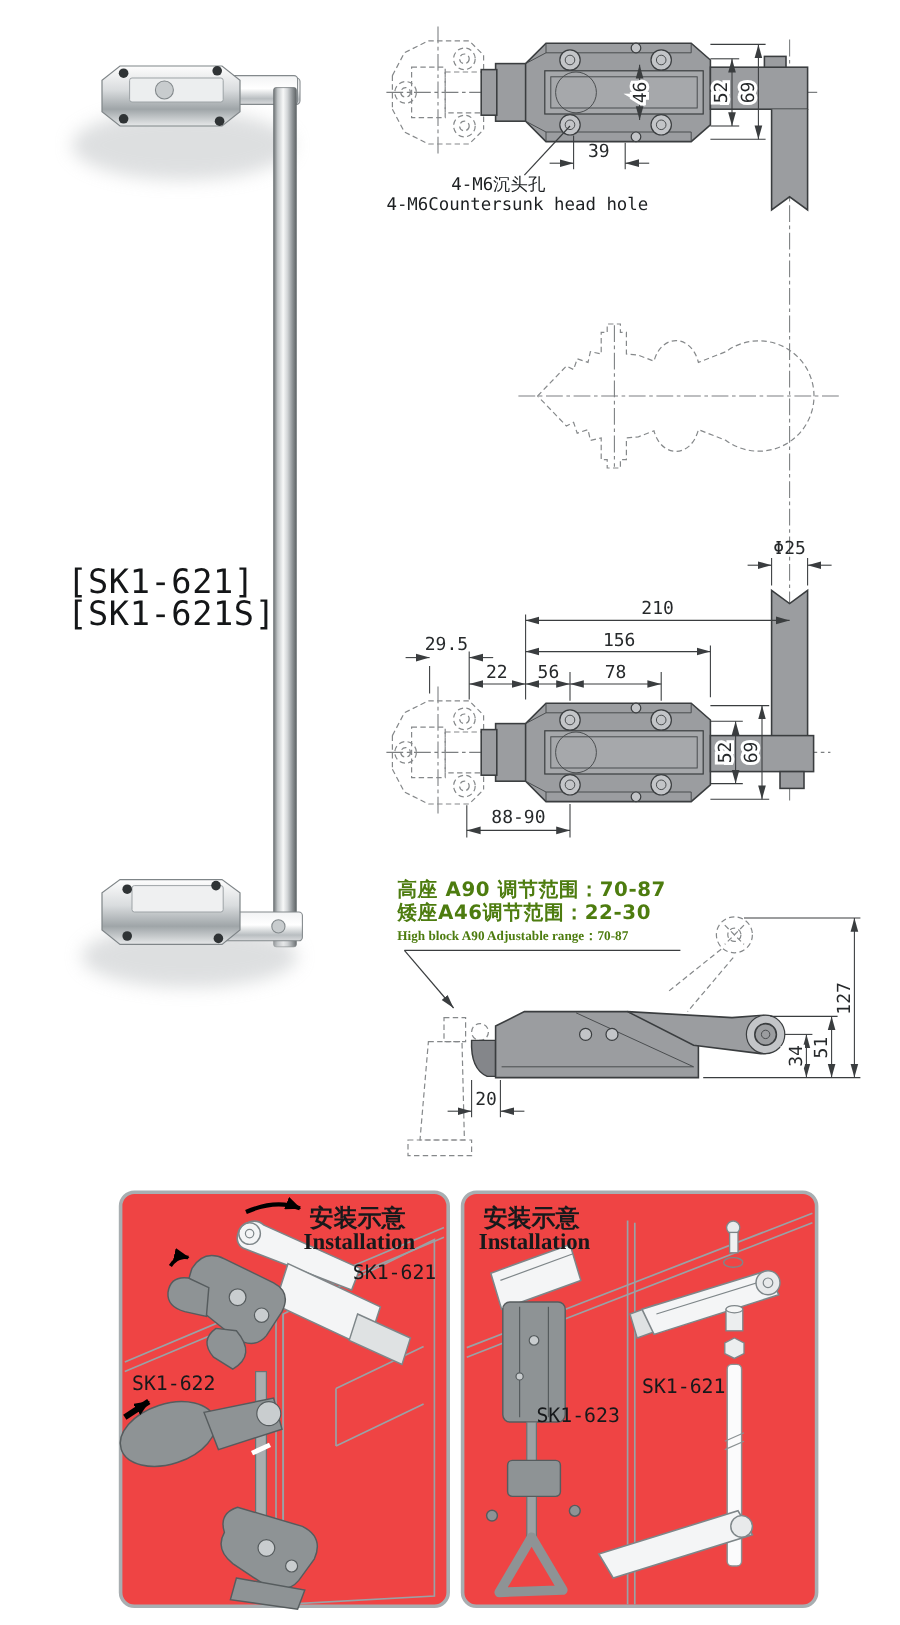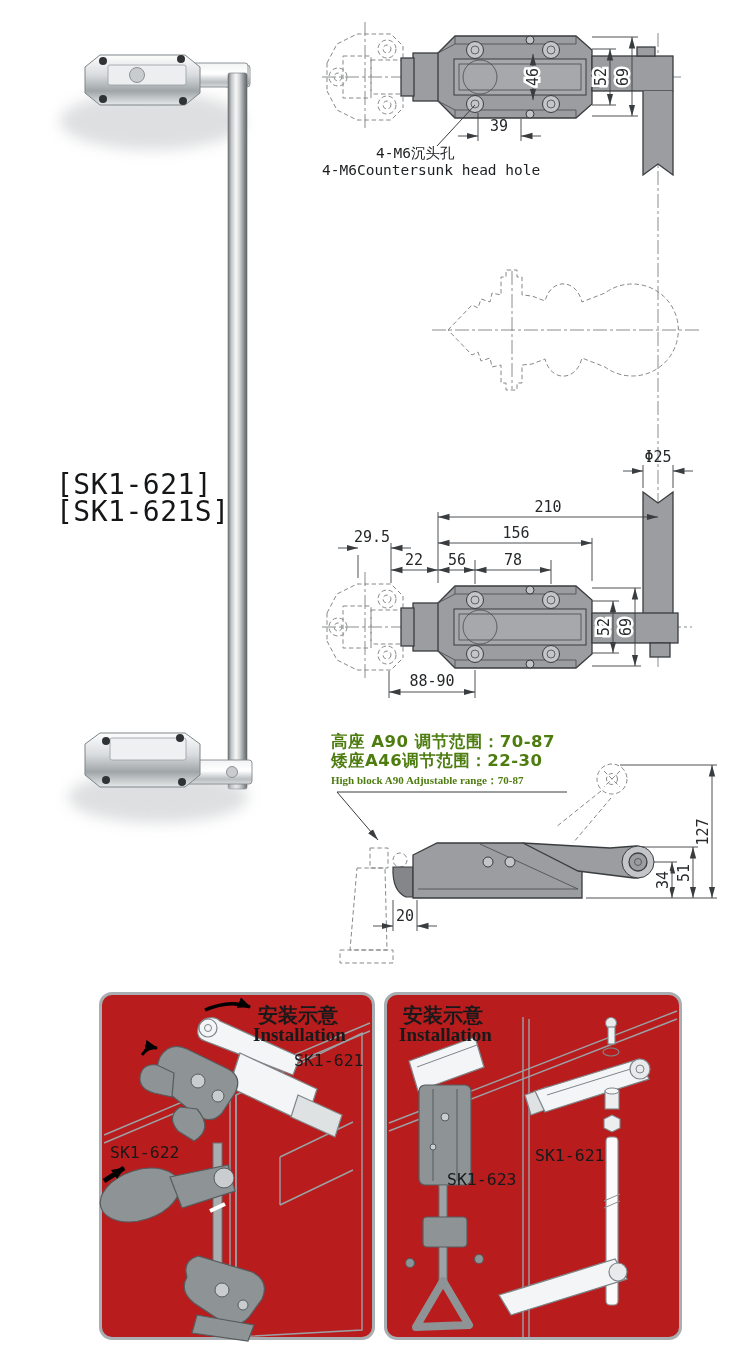--- a/index.html
+++ b/index.html
@@ -21,21 +21,21 @@
   text.note{font-family:"DejaVu Sans Mono",monospace;font-size:14.5px;fill:#1c1f21;}
   
   #notes{position:absolute;left:331px;top:732px;width:416px;color:#4d7c0f;}
   #notes .cn{font-size:16.5px;font-weight:600;line-height:19px;letter-spacing:0.5px;}
   #notes .en{font-family:"Liberation Serif",serif;font-size:11px;font-weight:600;line-height:21px;}
   
   #model-labels{position:absolute;left:56px;top:471px;
      font-family:"DejaVu Sans Mono",monospace;font-size:28px;line-height:27px;
      color:#141618;letter-spacing:0.5px;}
   
-  .inst-box{position:absolute;border:3px solid #a8aeb1;border-radius:13px;background:#b91c1c;}
+  .inst-box{position:absolute;border:3px solid #a8aeb1;border-radius:13px;background:#ef4444;}
   #box-left{left:99px;top:992px;width:270px;height:342px;}
   #box-right{left:384px;top:992px;width:292px;height:342px;}
   .illus-light{fill:#f4f5f6;stroke:#7e8689;stroke-width:1.3;}
   .illus-mid{fill:#dfe2e3;stroke:#7e8689;stroke-width:1.2;}
   .illus-dark{fill:#8e9395;stroke:#565c5e;stroke-width:1.2;}
   .illus-line{fill:none;stroke:#9aa2a6;stroke-width:1.4;}
   .illus-knob{fill:#c9cdcf;stroke:#565c5e;stroke-width:1;}
   text.cnlab{font-size:20px;font-weight:700;fill:#17191b;}
   text.enlab{font-family:"Liberation Serif",serif;font-size:19px;font-weight:600;fill:#17191b;}
   text.sklab{font-family:"DejaVu Sans Mono",monospace;font-size:16.5px;fill:#17191b;}

